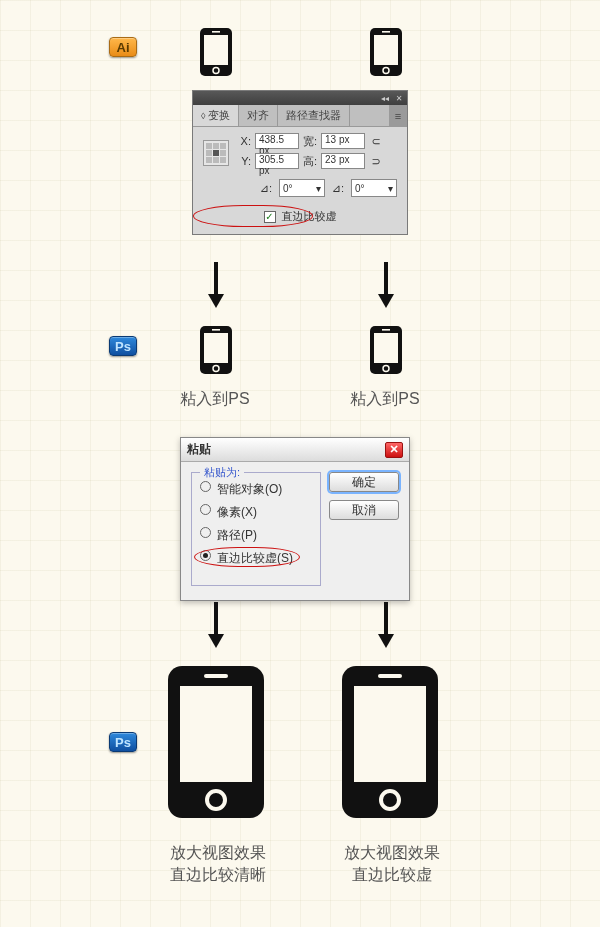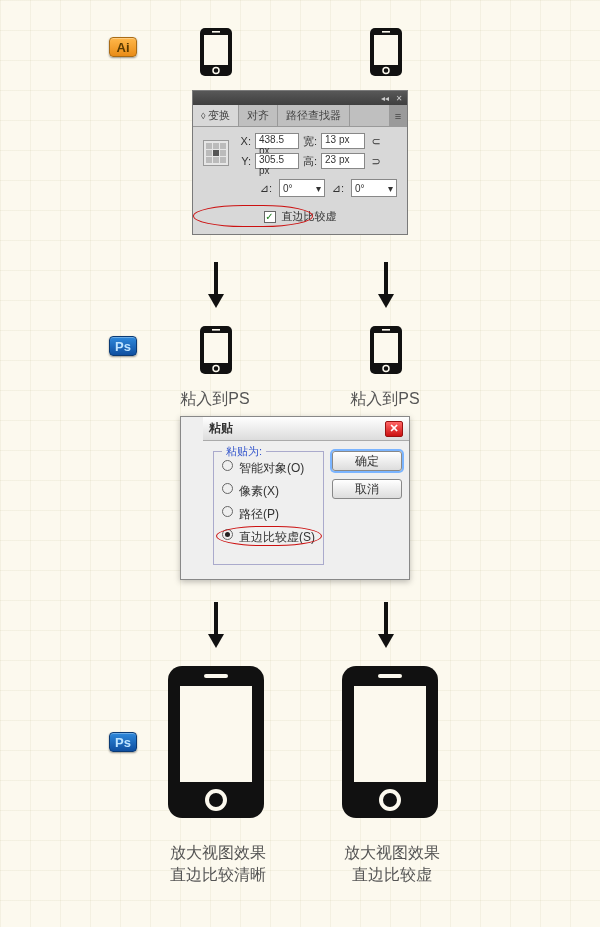--- a/index.html
+++ b/index.html
@@ -176,21 +176,21 @@
 <svg class="abs phone-icon" style="left:369px; top:325px;" width="34" height="50" viewBox="0 0 34 50">
   <rect x="1" y="1" width="32" height="48" rx="5" fill="#111"></rect>
   <rect x="5" y="8" width="24" height="30" fill="#fcf9ee"></rect>
   <circle cx="17" cy="43.5" r="3" fill="none" stroke="#fcf9ee" stroke-width="1.5"></circle>
   <rect x="13" y="4" width="8" height="1.6" fill="#fcf9ee"></rect>
 </svg>
 
 <div class="abs caption" style="left:170px; top:388px; width:90px;">粘入到PS</div>
 <div class="abs caption" style="left:340px; top:388px; width:90px;">粘入到PS</div>
 
-<div class="abs ps-dialog" style="left:180px; top:416px;padding-left:22px;">
+<div class="abs ps-dialog" style="left:180px; top:437px;">
   <div class="ps-title">
     <span>粘贴</span>
     <span class="ps-close">✕</span>
   </div>
   <div class="ps-body">
     <div class="ps-fieldset">
       <span class="ps-legend">粘贴为:</span>
       <div class="ps-radio-row">
           <span class="radio"></span>
           <span>智能对象(O)</span>

